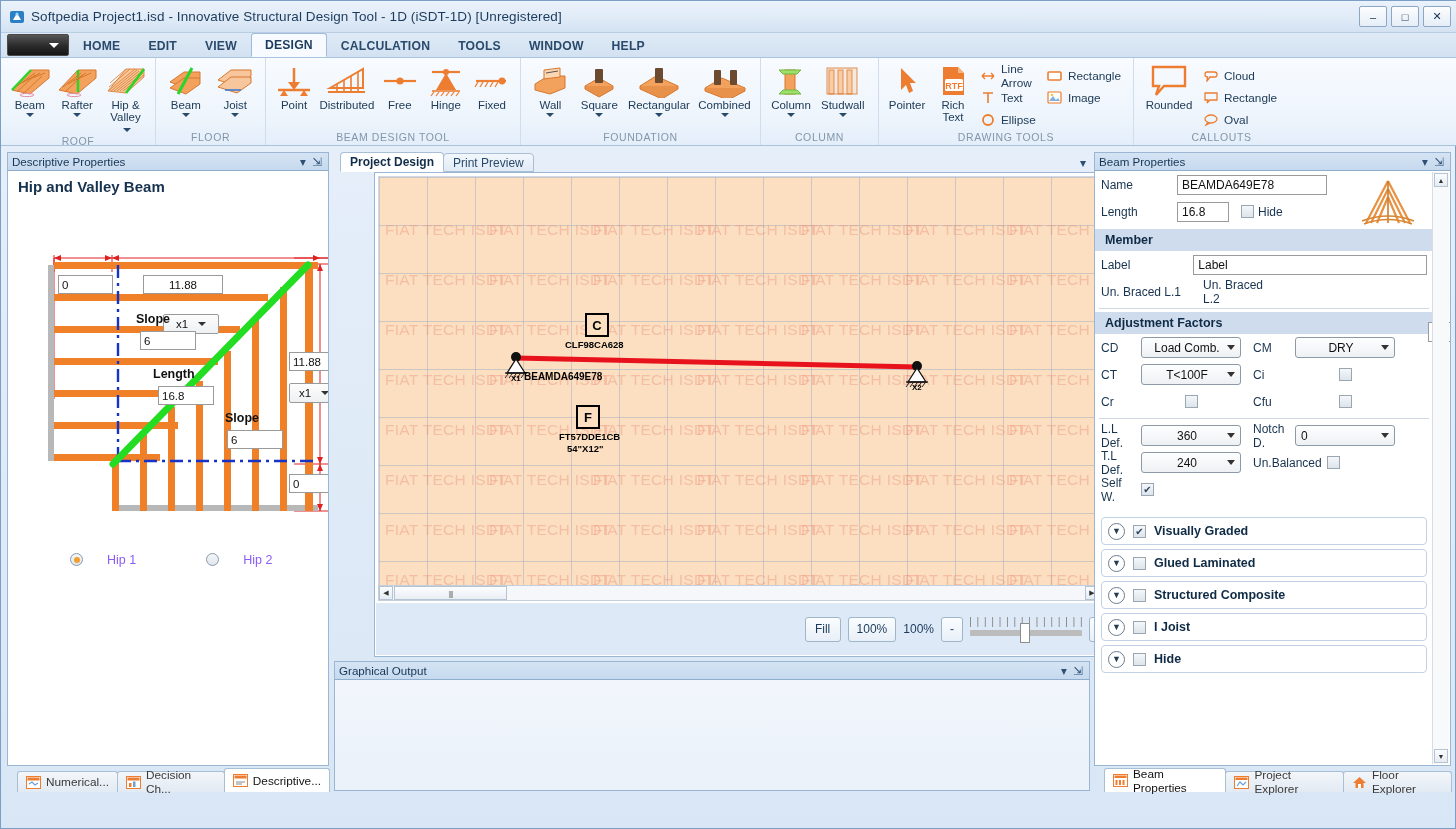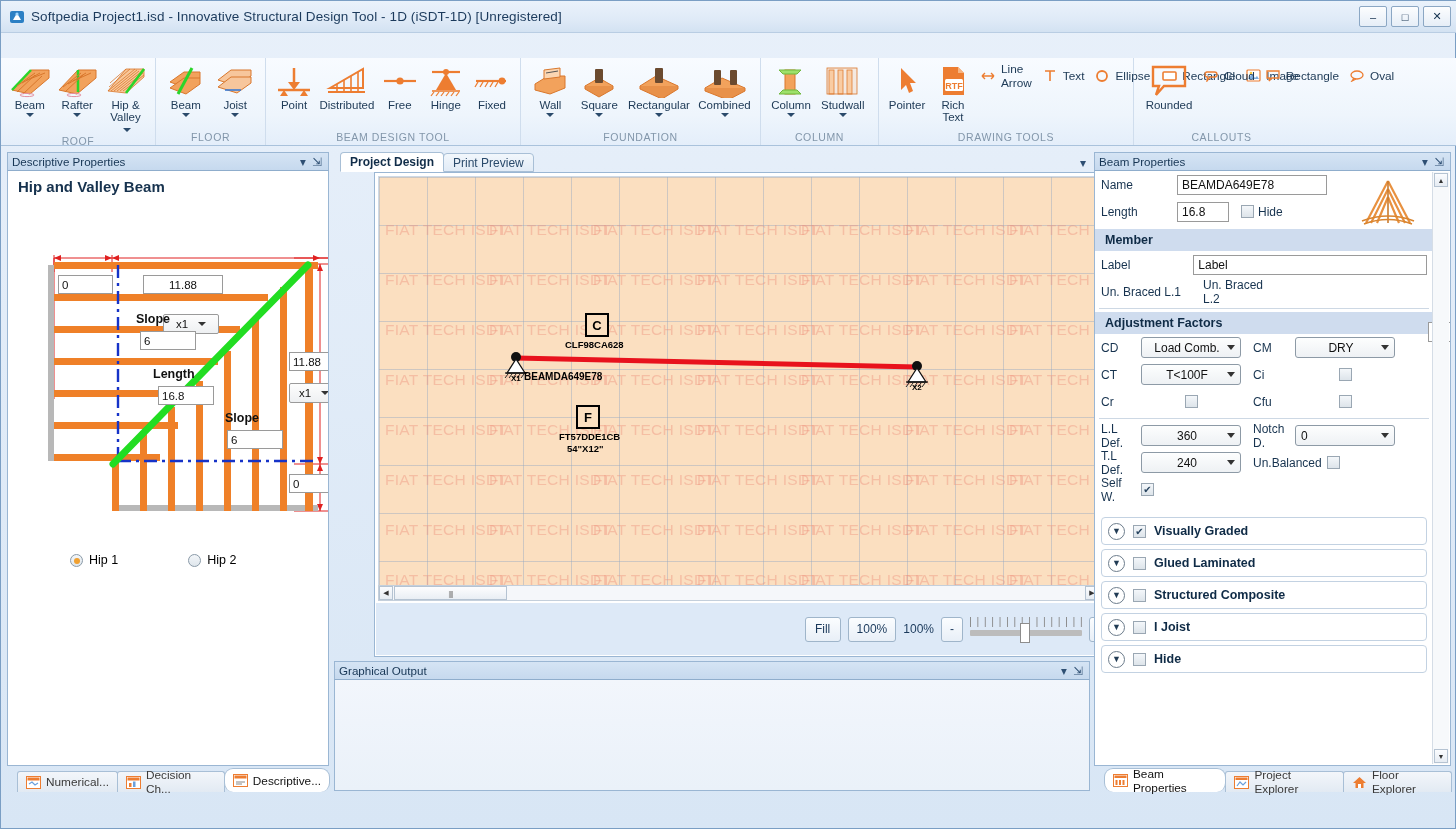--- a/index.html
+++ b/index.html
@@ -88,21 +88,21 @@
     letter-spacing: 0.6px; padding-bottom: 2px; height: 14px;
   }
   .rbtn {
     display: flex; flex-direction: column; align-items: center;
     padding: 2px 4px 0 4px; min-width: 44px; cursor: default; border-radius: 3px;
   }
   .rbtn .ico { height: 36px; display: flex; align-items: center; justify-content: center; }
   .rbtn .lbl { font-size: 11.5px; color: #1f3category; color: #203c58; line-height: 12px; text-align: center; }
   .rbtn .dd { border-left: 4px solid transparent; border-right: 4px solid transparent; border-top: 4px solid #2a4a6b; margin-top: 2px; }
 
-  .rsmall-col { display: flex; flex-direction: row; gap: 1px; padding-top: 4px; }
+  .rsmall-col { display: flex; flex-direction: column; gap: 1px; padding-top: 4px; }
   .rsmall {
     display: flex; align-items: center; gap: 5px; padding: 1px 6px 1px 3px;
     font-size: 11.8px; color: #203c58; cursor: default; border-radius: 2px;
     height: 21px;
   }
   .rsmall .sico { width: 16px; height: 16px; display: flex; align-items: center; justify-content: center; flex: none; }
 
   
   .panel-head {
     height: 19px; background: linear-gradient(#d5e4f4, #c6d9ee);
@@ -130,35 +130,35 @@
   }
   .dcombo {
     position: absolute; background: linear-gradient(#fdfdfd, #eef0f2);
     border: 1px solid #9a9a9a; border-radius: 2px;
     font-size: 11.5px; color: #111; height: 20px; line-height: 18px;
     display: flex; align-items: center; justify-content: center; gap: 10px; padding: 0 4px;
   }
   .dcombo .ar { border-left: 4px solid transparent; border-right: 4px solid transparent; border-top: 4px solid #333; }
   .dlabel { position: absolute; font-size: 12.5px; font-weight: bold; color: #111; }
   .radios { position: absolute; left: 0; top: 382px; width: 322px; display: flex; gap: 70px; padding-left: 62px; }
-  .radio { display: flex; align-items: flex-end; gap: 6px; font-size: 12.5px; color: #000000; cursor: default; }
+  .radio { display: flex; align-items: flex-start; gap: 24px; font-size: 12.5px; color: #8b5cf6; cursor: default; }
   .rdot { width: 13px; height: 13px; border-radius: 50%; border: 1px solid #8a9aa8; background: linear-gradient(#f3f6f9, #dfe6ec); display: flex; align-items: center; justify-content: center; }
   .rdot i { width: 6px; height: 6px; border-radius: 50%; background: #f0a030; display: block; }
 
   
   .doctabs { display: flex; align-items: flex-end; height: 24px; gap: 0; padding-left: 10px;
     background: transparent; margin-top: 2px; }
   .dtab {
     display: flex; align-items: center; gap: 5px; height: 21px; padding: 0 8px;
     font-size: 11.8px; color: #3a3a3a; cursor: default;
     background: linear-gradient(#f3f6fa, #e2eaf3);
     border: 1px solid #a8bfd6; border-bottom: none; border-radius: 3px 3px 0 0;
     margin-right: -1px;
   }
-  .dtab.active { background: #fff; height: 24px; color: #111; z-index: 2; border-radius: 9px; }
+  .dtab.active { background: #fff; height: 24px; color: #111; z-index: 2; }
   .dtab .tico { width: 15px; height: 13px; flex: none; }
 
   
   .center { position: absolute; left: 333px; top: 151px; width: 756px; height: 505px; }
   .ctabs { height: 20px; display: flex; align-items: flex-end; padding-left: 6px; }
   .ctab {
     padding: 0 9px; height: 19px; display: flex; align-items: center;
     font-size: 12px; color: #2a4a6b; cursor: default;
     background: linear-gradient(#f2f7fc, #e1ebf6);
     border: 1px solid #a8bfd6; border-radius: 4px 4px 0 0; margin-right: -1px;
@@ -263,20 +263,33 @@
       </svg>
     </div>
     <div class="title-text">Softpedia Project1.isd - Innovative Structural Design Tool - 1D (iSDT-1D) [Unregistered]</div>
     <div class="winbtns">
       <div class="winbtn">–</div>
       <div class="winbtn">□</div>
       <div class="winbtn close">✕</div>
     </div>
   </div>
 
+  <div class="menubar">
+    <div class="appbtn">
+      <div class="caret"></div>
+    </div>
+    <div class="mtab">HOME</div>
+    <div class="mtab">EDIT</div>
+    <div class="mtab">VIEW</div>
+    <div class="mtab active">DESIGN</div>
+    <div class="mtab">CALCULATION</div>
+    <div class="mtab">TOOLS</div>
+    <div class="mtab">WINDOW</div>
+    <div class="mtab">HELP</div>
+  </div>
 
   <div class="ribbon">
 
     <div class="rgroup" style="width:155px">
       <div class="ritems">
         <div class="rbtn">
           <div class="ico">
             <svg width="42" height="34" viewBox="0 0 42 34">
               <path d="M3 26 L22 6 L40 6 L40 14 L21 30 Z" fill="#f2a25c" stroke="#d9772c" stroke-width="1"></path>
               <path d="M3 26 L22 6" stroke="#2ad52a" stroke-width="2.5"></path>

